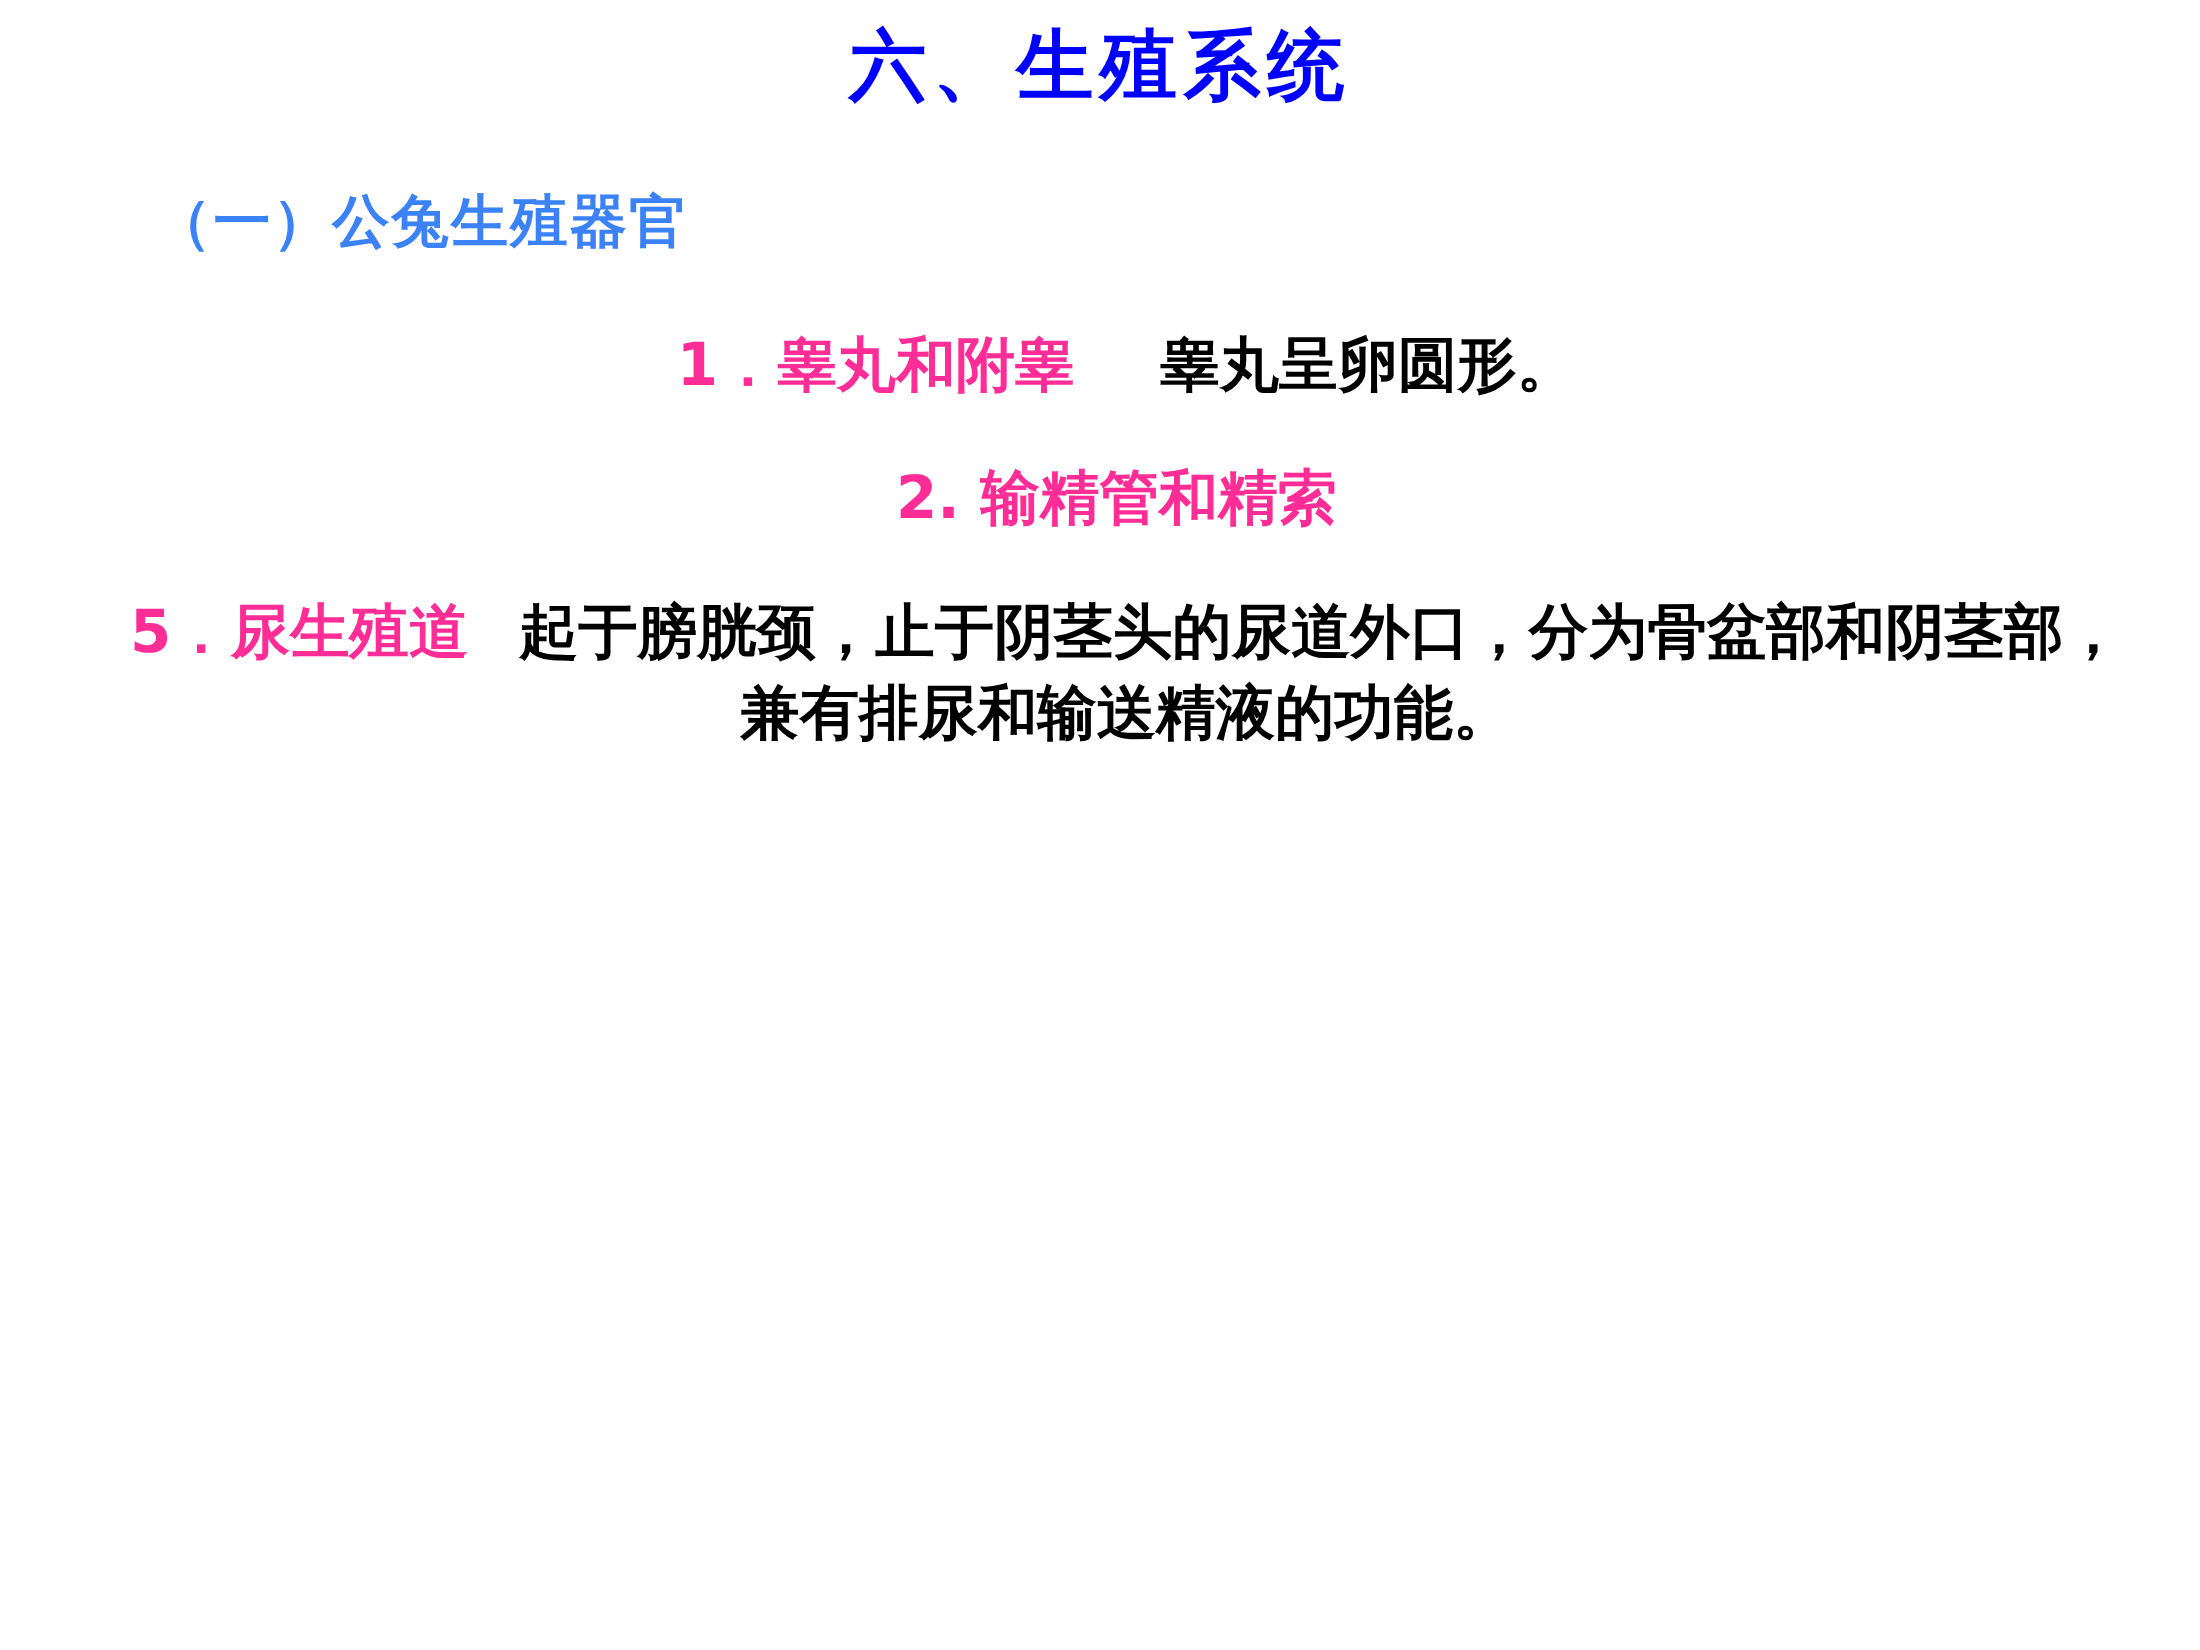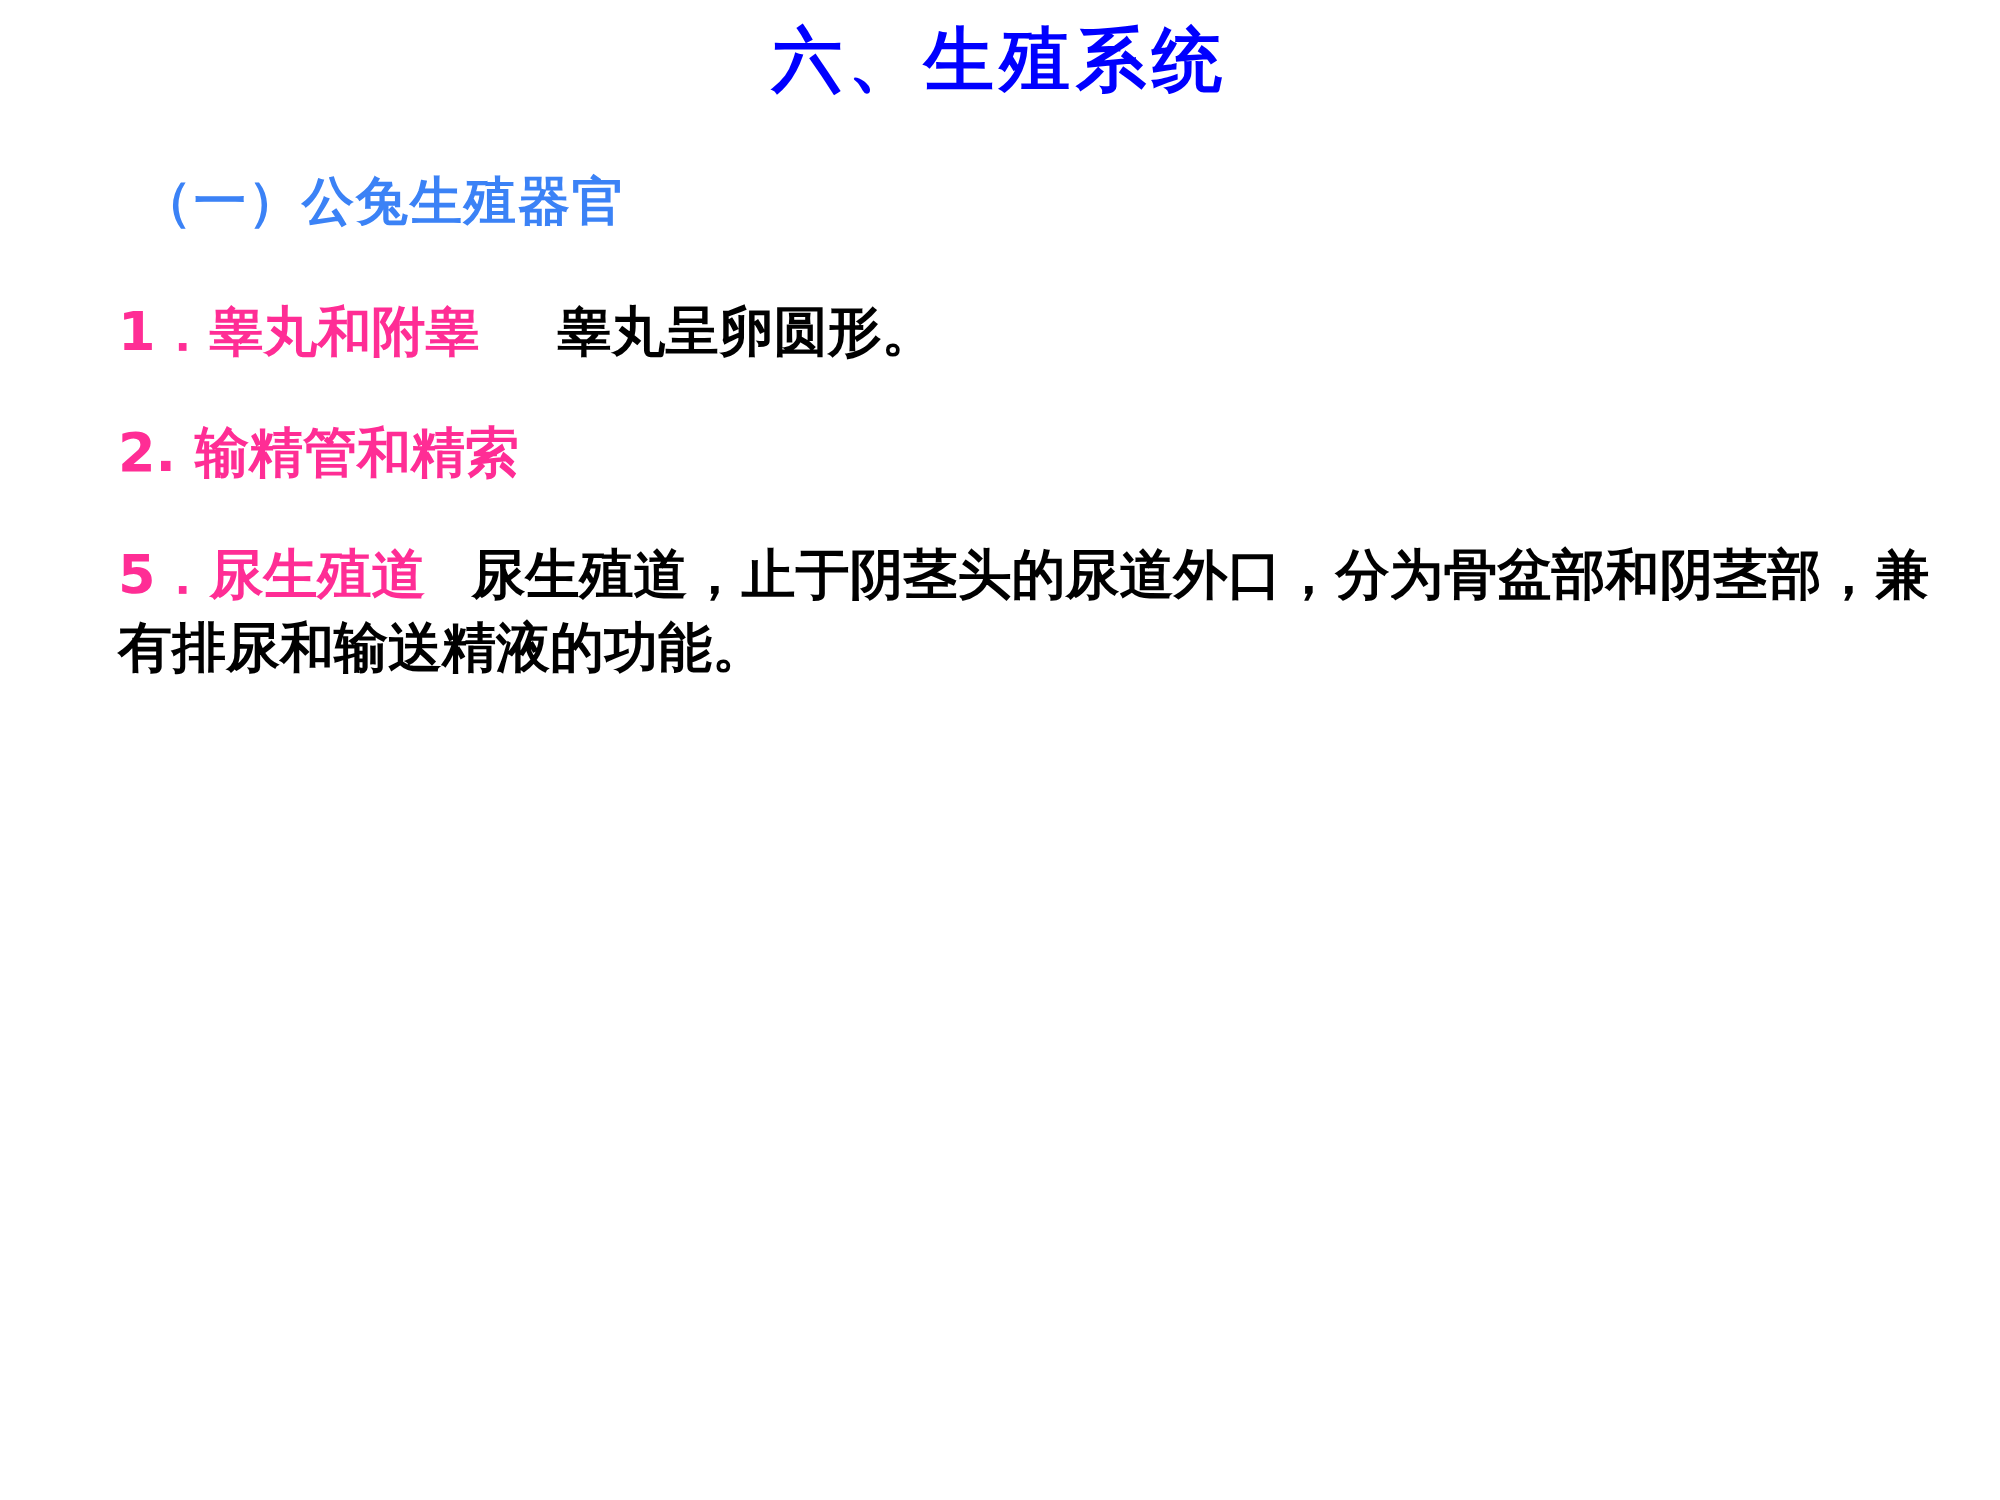--- a/index.html
+++ b/index.html
@@ -34,20 +34,21 @@
     font-size: 52px;
     font-weight: bold;
     margin-top: 68px;
     margin-left: 140px;
     letter-spacing: 2px;
   }
   .body-list {
     margin-top: 58px;
     margin-left: 118px;
     margin-right: 70px;
+    text-align: center;
   }
   .item {
     font-size: 54px;
     font-weight: bold;
     line-height: 1.36;
     margin-bottom: 48px;
     color: #000000;
   }
   .lead {
     color: #ff2d95;
@@ -74,18 +75,18 @@
       <span class="lead">1．睾丸和附睾</span><span class="gap-lg"></span><span class="rest">睾丸呈卵圆形。</span>
     </div>
 
     <div class="item">
       <span class="lead">2. 输精管和精索</span><span class="gap-sm"></span><span class="rest"></span>
     </div>
 
 
 
     <div class="item">
-      <span class="lead">5．尿生殖道</span><span class="gap-md"></span><span class="rest">尿生殖道，止于阴茎头的尿道外口，分为骨盆部和阴茎部，兼有排尿和输送精液的功能。</span>
+      <span class="lead">5．尿生殖道</span><span class="gap-md"></span><span class="rest">起于膀胱颈，止于阴茎头的尿道外口，分为骨盆部和阴茎部，兼有排尿和输送精液的功能。</span>
     </div>
 
 
   </div>
 </div>
 
 </body></html>

